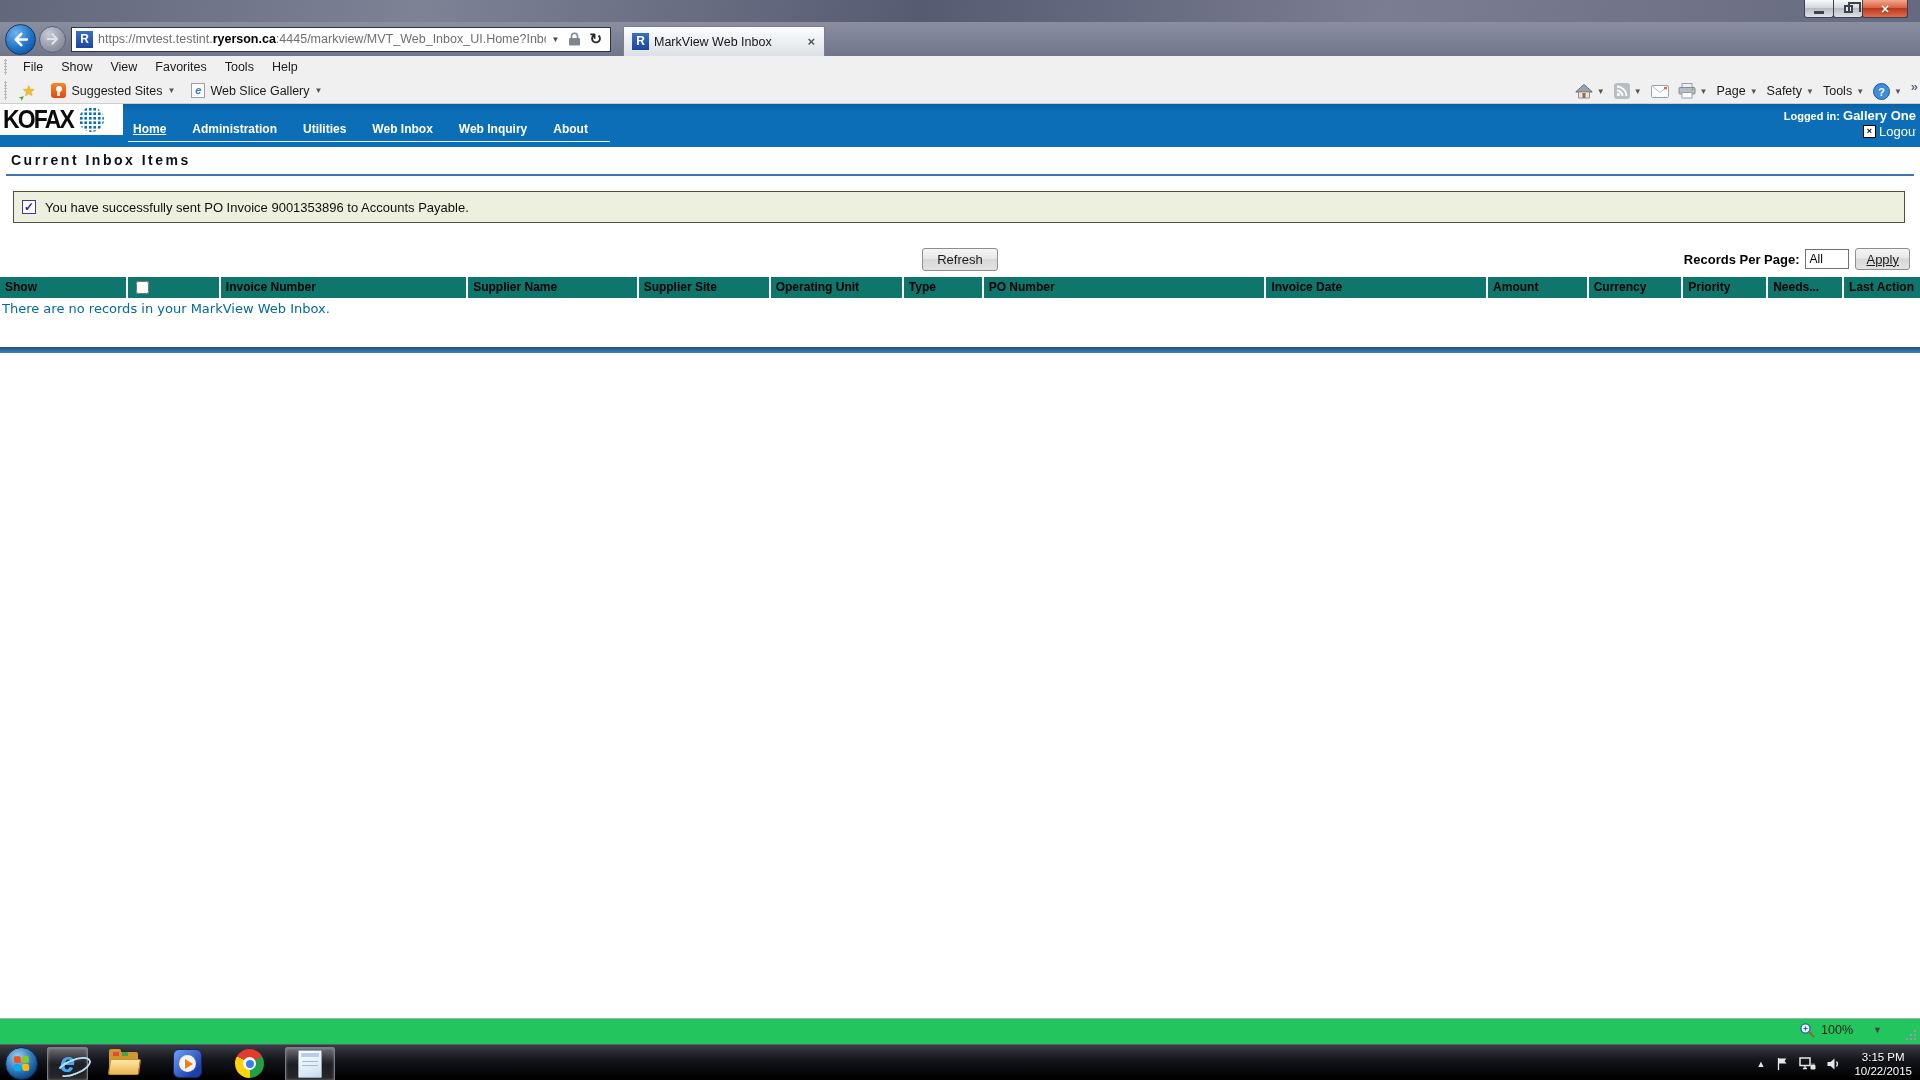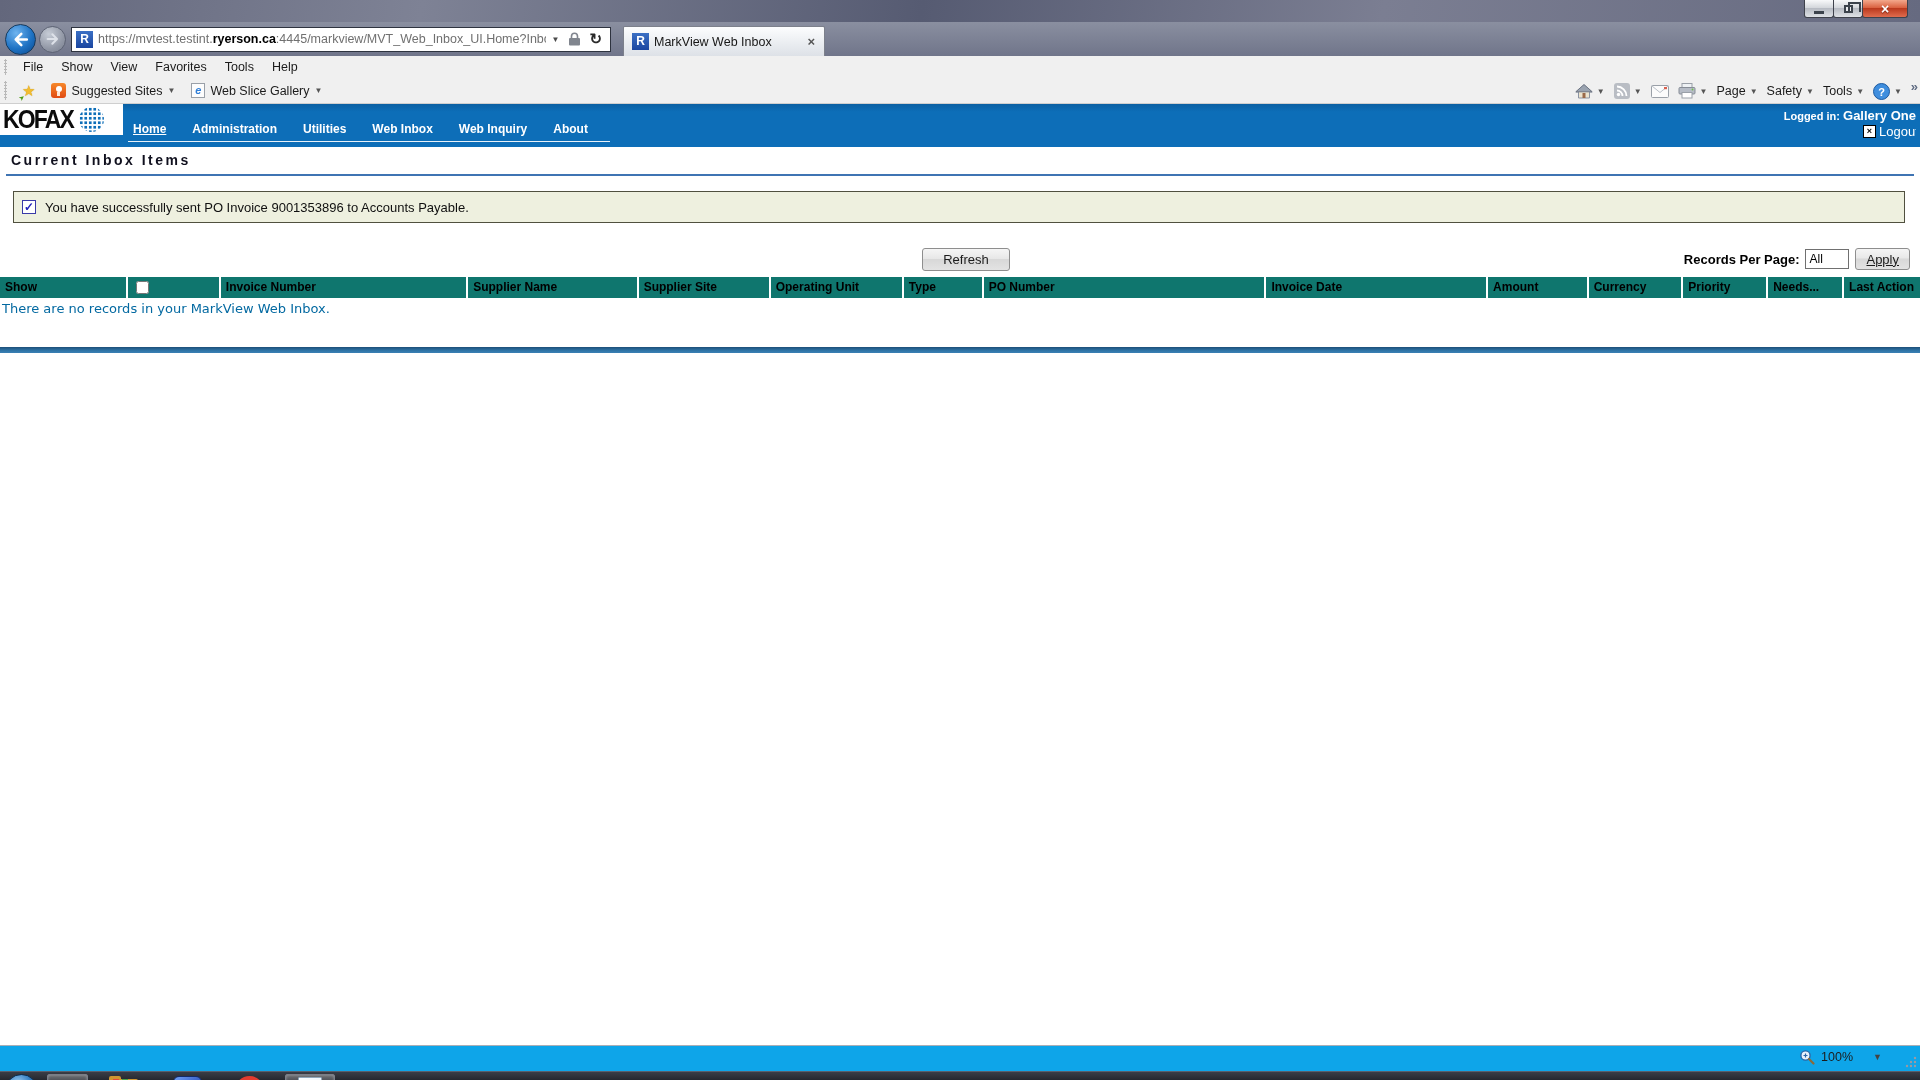--- a/index.html
+++ b/index.html
@@ -100,40 +100,40 @@
   .title-rule { position:absolute; left:6px; right:6px; top:27px; border-top:2px solid #3f74b3; }
   .banner { position:absolute; left:13px; right:15px; top:44px; height:32px; background:#eef0df;
     border:1px solid #50503f; display:flex; align-items:center; padding-left:8px; gap:9px; }
   .banner-check { width:14px; height:14px; background:#fff; border:1px solid #3a3aa8;
     color:#2222bb; font-size:12px; font-weight:bold; line-height:12px; text-align:center; flex:none; }
   .banner-text { font-size:13px; color:#101010; }
   .controls-row { position:absolute; left:0; right:0; top:99px; height:28px; }
   .btn { background:linear-gradient(#f5f5f5,#e8e8e8 45%,#d8d8d8 50%,#e3e3e3);
     border:1px solid #8e8e8e; border-radius:3px; font-size:13px; color:#1c1c1c;
     padding:3px 12px; font-family:"Liberation Sans",sans-serif; }
-  .refresh-btn { position:absolute; left:922px; width:88px; top:2px; height:23px; }
+  .refresh-btn { position:absolute; left:922px; width:76px; top:2px; height:23px; }
   .rpp-group { position:absolute; right:10px; top:2px; display:flex; align-items:center; gap:6px; }
   .rpp-label { font-size:13px; font-weight:bold; color:#000; }
   .rpp-input { width:44px; height:20px; border:1px solid #707070; font-size:12px; padding:1px 3px;
     font-family:"Liberation Sans",sans-serif; }
   .apply-btn { height:22px; padding:2px 10px;text-decoration:underline; }
   .thead { position:absolute; left:0; right:0; top:130px; height:21px; background:#0f766e; display:flex; }
   .th { border-left:2px solid #fff; padding:3px 0 0 5px; font-size:12px; font-weight:bold;
     color:#000; white-space:nowrap; overflow:hidden; }
   .th:first-child { border-left:none; }
   .th-check { width:13px; height:13px; margin:1px 0 0 3px; }
   .empty-msg { position:absolute; left:2px; top:154px; font-size:13px; color:#0369a1;
     font-family:"DejaVu Sans",sans-serif; }
   .actions-row { position:absolute; right:15px; top:171px; display:flex; gap:9px; }
   .action-btn { height:24px; padding:3px 16px; }
   .content-divider { position:absolute; left:0; right:0; top:200px; height:6px;
     background:linear-gradient(#1c4f79,#2f74a7 60%,#3b80b4); }
 
   
-  .statusbar { height:26px; background:#0ea5e9; border-top:1px solid #a9aeb6; position:relative;margin-top:27px; }
+  .statusbar { height:26px; background:#22c55e; border-top:1px solid #a9aeb6; position:relative; }
   .zoom-group { position:absolute; right:38px; top:3px; display:flex; align-items:center; gap:6px; }
   .zoom-text { font-size:12.5px; color:#1c1c1c; }
   .zoom-caret { font-size:9px; color:#444; margin-left:14px; }
   .resize-grip { position:absolute; right:2px; bottom:2px; }
 
   
   .taskbar { height:38px; background:linear-gradient(#3a3d46,#15161b 40%,#020204 85%,#000);
     border-top:1px solid #5b5f6a; position:relative; display:flex; align-items:center; }
   .orb { width:33px; height:33px; border-radius:50%; margin-left:5px; flex:none;
     background:radial-gradient(circle at 38% 30%, #a8d4f5, #3f87c7 40%, #0c4f8f 72%, #063a6b);

